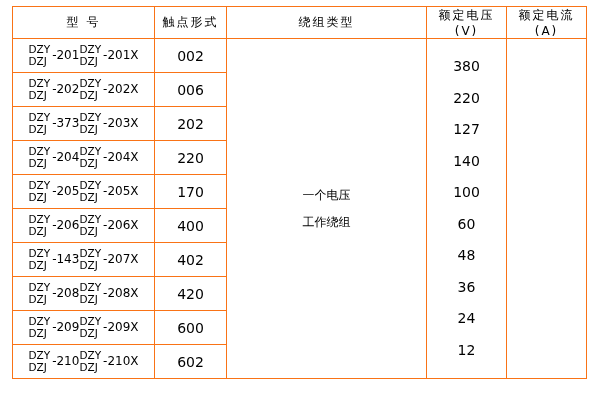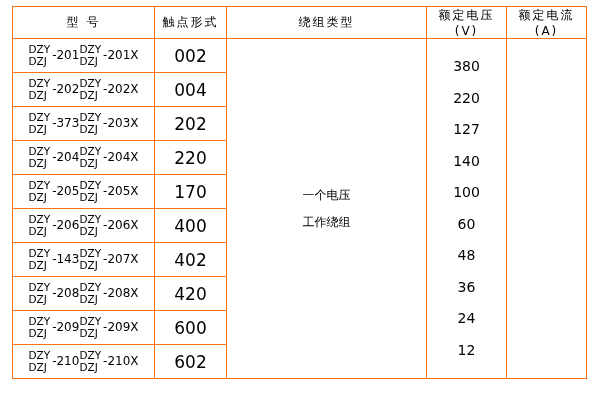--- a/index.html
+++ b/index.html
@@ -75,21 +75,21 @@
     flex-direction: column;
     align-items: flex-start;
     font-size: 10.5px;
   }
   .model-suffix {
     font-size: 12px;
     padding-left: 2px;
     white-space: nowrap;
   }
   .contact-cell {
-    font-size: 17px;
+    font-size: 14px;
     height: 33px;
   }
   .winding-cell {
     font-size: 12px;
     line-height: 2.2;
   }
   .volt-cell {
     font-size: 14px;
     line-height: 2.25;
   }
@@ -167,21 +167,21 @@
             </div>
             <div class="model-pair">
               <div class="model-prefixes">
                 <span>DZY</span>
                 <span>DZJ</span>
               </div>
               <span class="model-suffix">-202X</span>
             </div>
           </div>
         </td>
-        <td class="contact-cell">004</td>
+        <td class="contact-cell">006</td>
       </tr>
 
       <tr>
         <td class="model-cell">
           <div class="model-inner">
             <div class="model-pair">
               <div class="model-prefixes">
                 <span>DZY</span>
                 <span>DZJ</span>
               </div>

